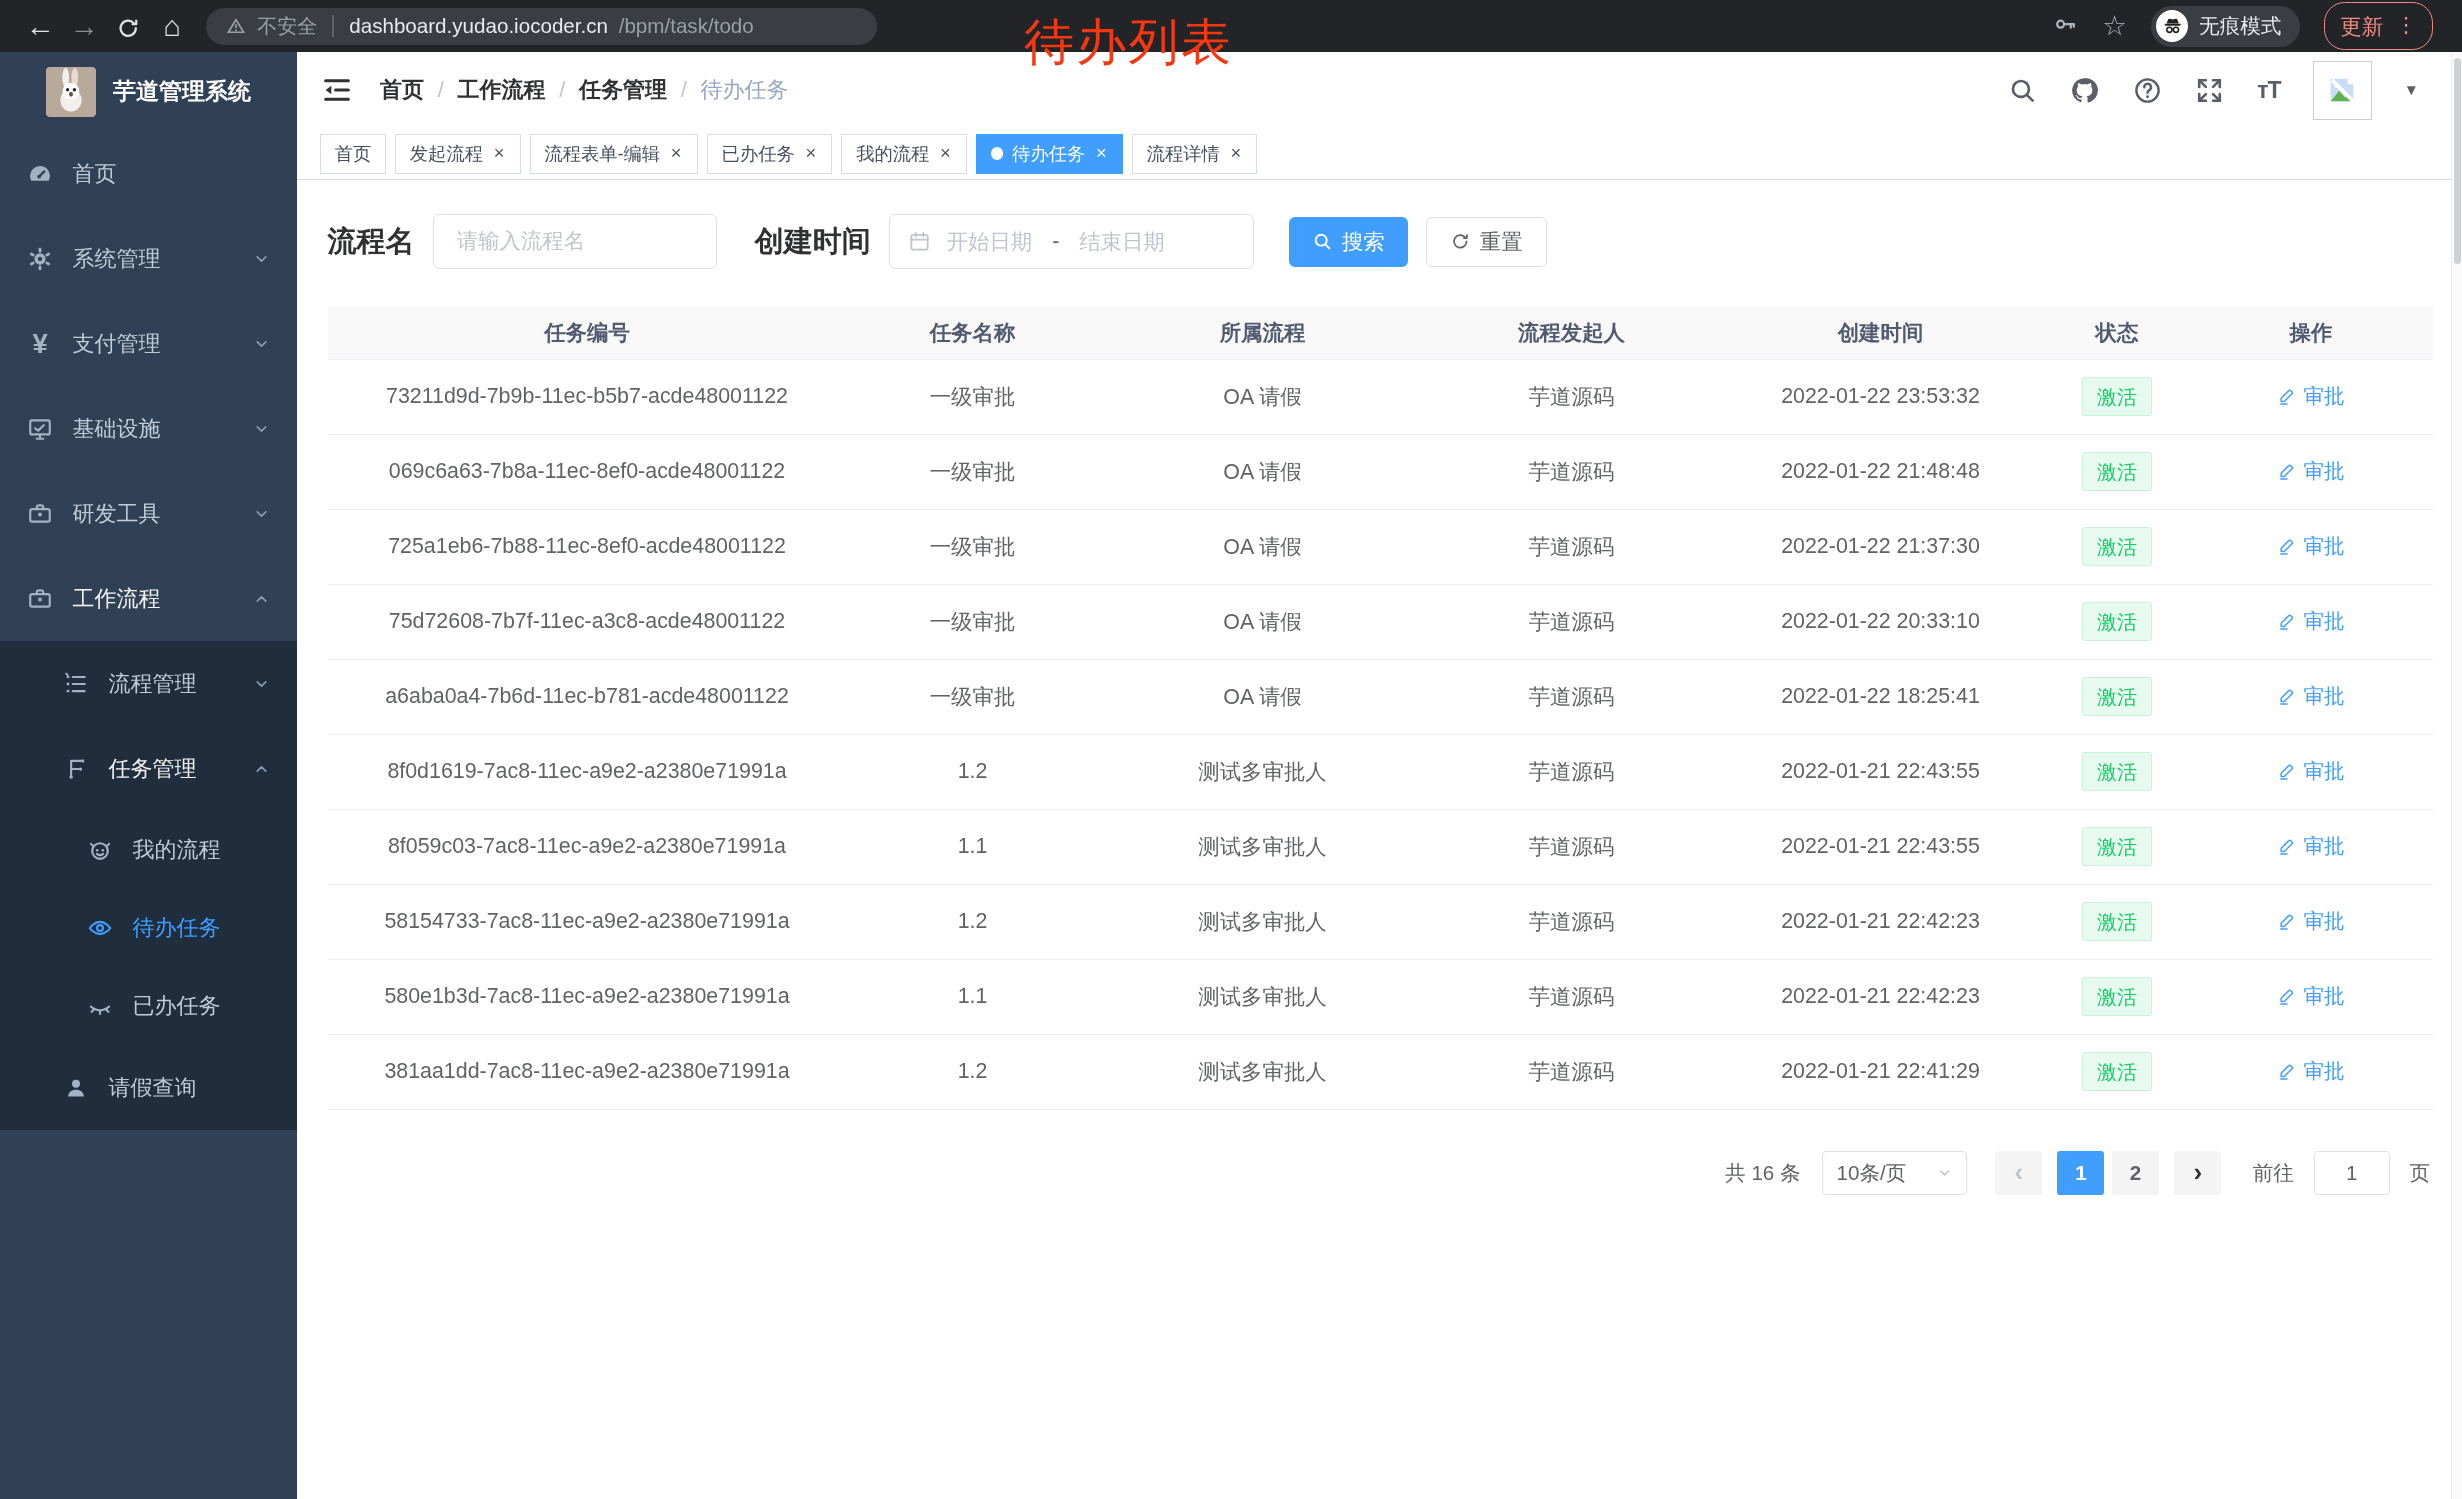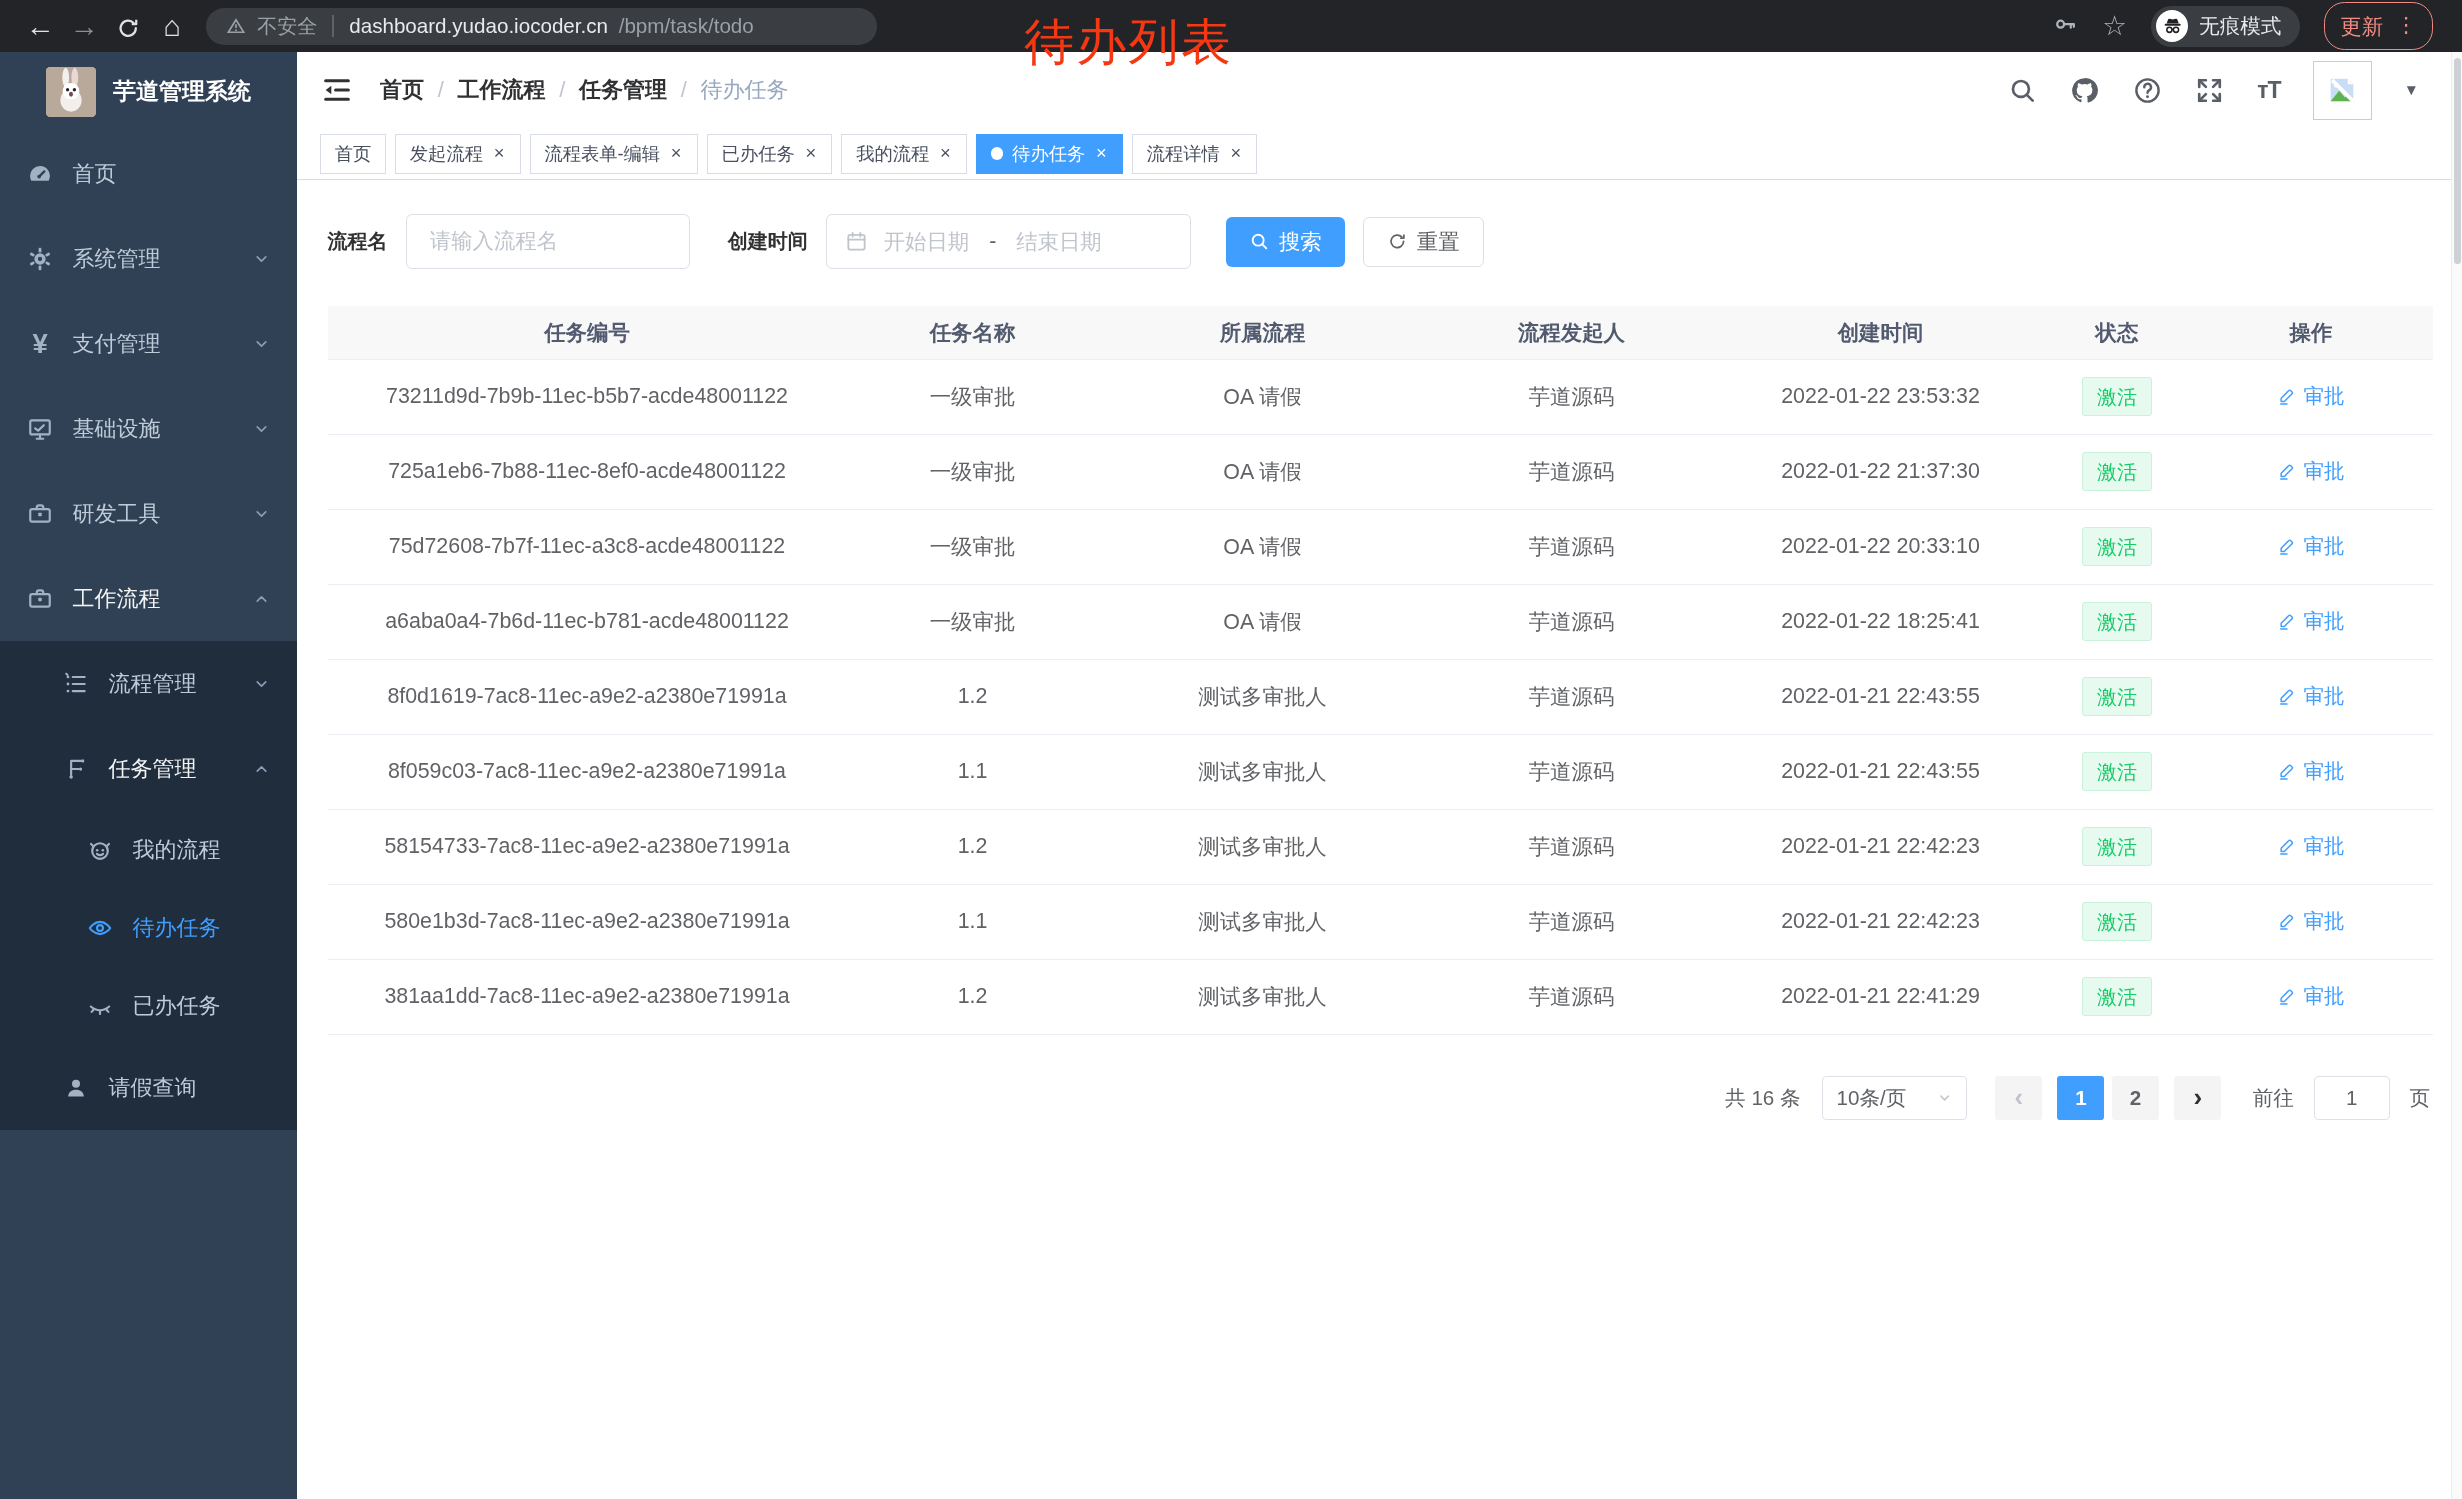--- a/index.html
+++ b/index.html
@@ -85,21 +85,21 @@
     background:#fff;border-bottom:1.5px solid #d8dce5;}
   .tag{height:40px;display:inline-flex;align-items:center;gap:9.2px;border:0.8px solid #d8dce5;
     background:#fff;color:#495060;font-size:18.3px;padding:0 13.7px;cursor:pointer;white-space:nowrap;}
   .tag .dot{width:12.2px;height:12.2px;border-radius:50%;background:#fff;flex:none;}
   .tag.active{background:#409eff;border-color:#409eff;color:#fff;}
   .tag-close{font-size:18.3px;line-height:1;padding:0 1.5px;color:inherit;}
 
   
   .content{flex:1;padding:34px 30.5px 0 30.5px;position:relative;overflow:hidden;}
   .filter-row{display:flex;align-items:center;}
-  .f-label{font-size:20px;color:#303133;font-weight:600;white-space:nowrap;}
+  .f-label{font-size:29px;color:#303133;font-weight:600;white-space:nowrap;}
   .name-input{width:284px;height:55px;border:1.5px solid #dcdfe6;border-radius:6.1px;margin-left:18.3px;
     padding:0 23px;font-size:21.4px;color:#606266;outline:none;font-family:inherit;}
   .name-input::placeholder{color:#c0c4cc;}
   .time-label{margin-left:38px;}
   .date-range{width:365px;height:55px;border:1.5px solid #dcdfe6;border-radius:6.1px;margin-left:18.3px;
     display:flex;align-items:center;padding:0 18.3px;gap:15.3px;cursor:pointer;}
   .cal-ic{display:flex;color:#c0c4cc;}
   .cal-ic svg{width:23px;height:23px;}
   .dr-ph{font-size:21.4px;color:#c0c4cc;white-space:nowrap;}
   .dr-sep{font-size:21.4px;color:#606266;margin:0 4.6px;}
@@ -536,20 +536,37 @@
                   <span style="display:inline-flex">
                     <svg viewBox="0 0 24 24">
                       <path d="M5 18.5h3.8l9.3-9.3a1.3 1.3 0 0 0 0-1.9l-1.9-1.9a1.3 1.3 0 0 0-1.9 0L5 14.7z" fill="none" stroke="currentColor" stroke-width="1.8" stroke-linejoin="round"></path>
                       <path d="M4.5 21.5h7.5" stroke="currentColor" stroke-width="1.8" stroke-linecap="round"></path>
                     </svg>
                   </span>
                   <span class="al-label">审批</span>
                 </span></td>
             </tr>
             <tr>
+              <td>069c6a63-7b8a-11ec-8ef0-acde48001122</td>
+              <td>一级审批</td>
+              <td>OA 请假</td>
+              <td>芋道源码</td>
+              <td>2022-01-22 21:48:48</td>
+              <td><span class="badge">激活</span></td>
+              <td><span class="action-link">
+                  <span style="display:inline-flex">
+                    <svg viewBox="0 0 24 24">
+                      <path d="M5 18.5h3.8l9.3-9.3a1.3 1.3 0 0 0 0-1.9l-1.9-1.9a1.3 1.3 0 0 0-1.9 0L5 14.7z" fill="none" stroke="currentColor" stroke-width="1.8" stroke-linejoin="round"></path>
+                      <path d="M4.5 21.5h7.5" stroke="currentColor" stroke-width="1.8" stroke-linecap="round"></path>
+                    </svg>
+                  </span>
+                  <span class="al-label">审批</span>
+                </span></td>
+            </tr>
+            <tr>
               <td>725a1eb6-7b88-11ec-8ef0-acde48001122</td>
               <td>一级审批</td>
               <td>OA 请假</td>
               <td>芋道源码</td>
               <td>2022-01-22 21:37:30</td>
               <td><span class="badge">激活</span></td>
               <td><span class="action-link">
                   <span style="display:inline-flex">
                     <svg viewBox="0 0 24 24">
                       <path d="M5 18.5h3.8l9.3-9.3a1.3 1.3 0 0 0 0-1.9l-1.9-1.9a1.3 1.3 0 0 0-1.9 0L5 14.7z" fill="none" stroke="currentColor" stroke-width="1.8" stroke-linejoin="round"></path>

